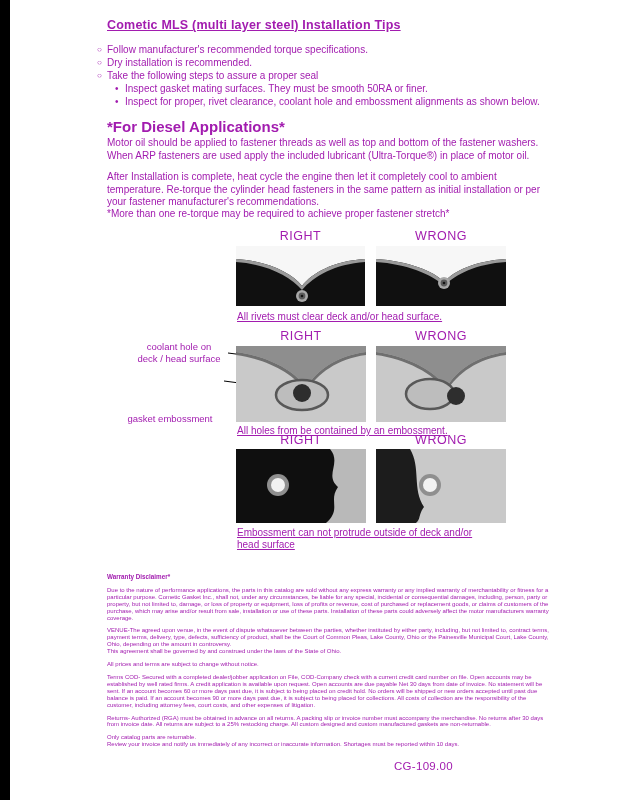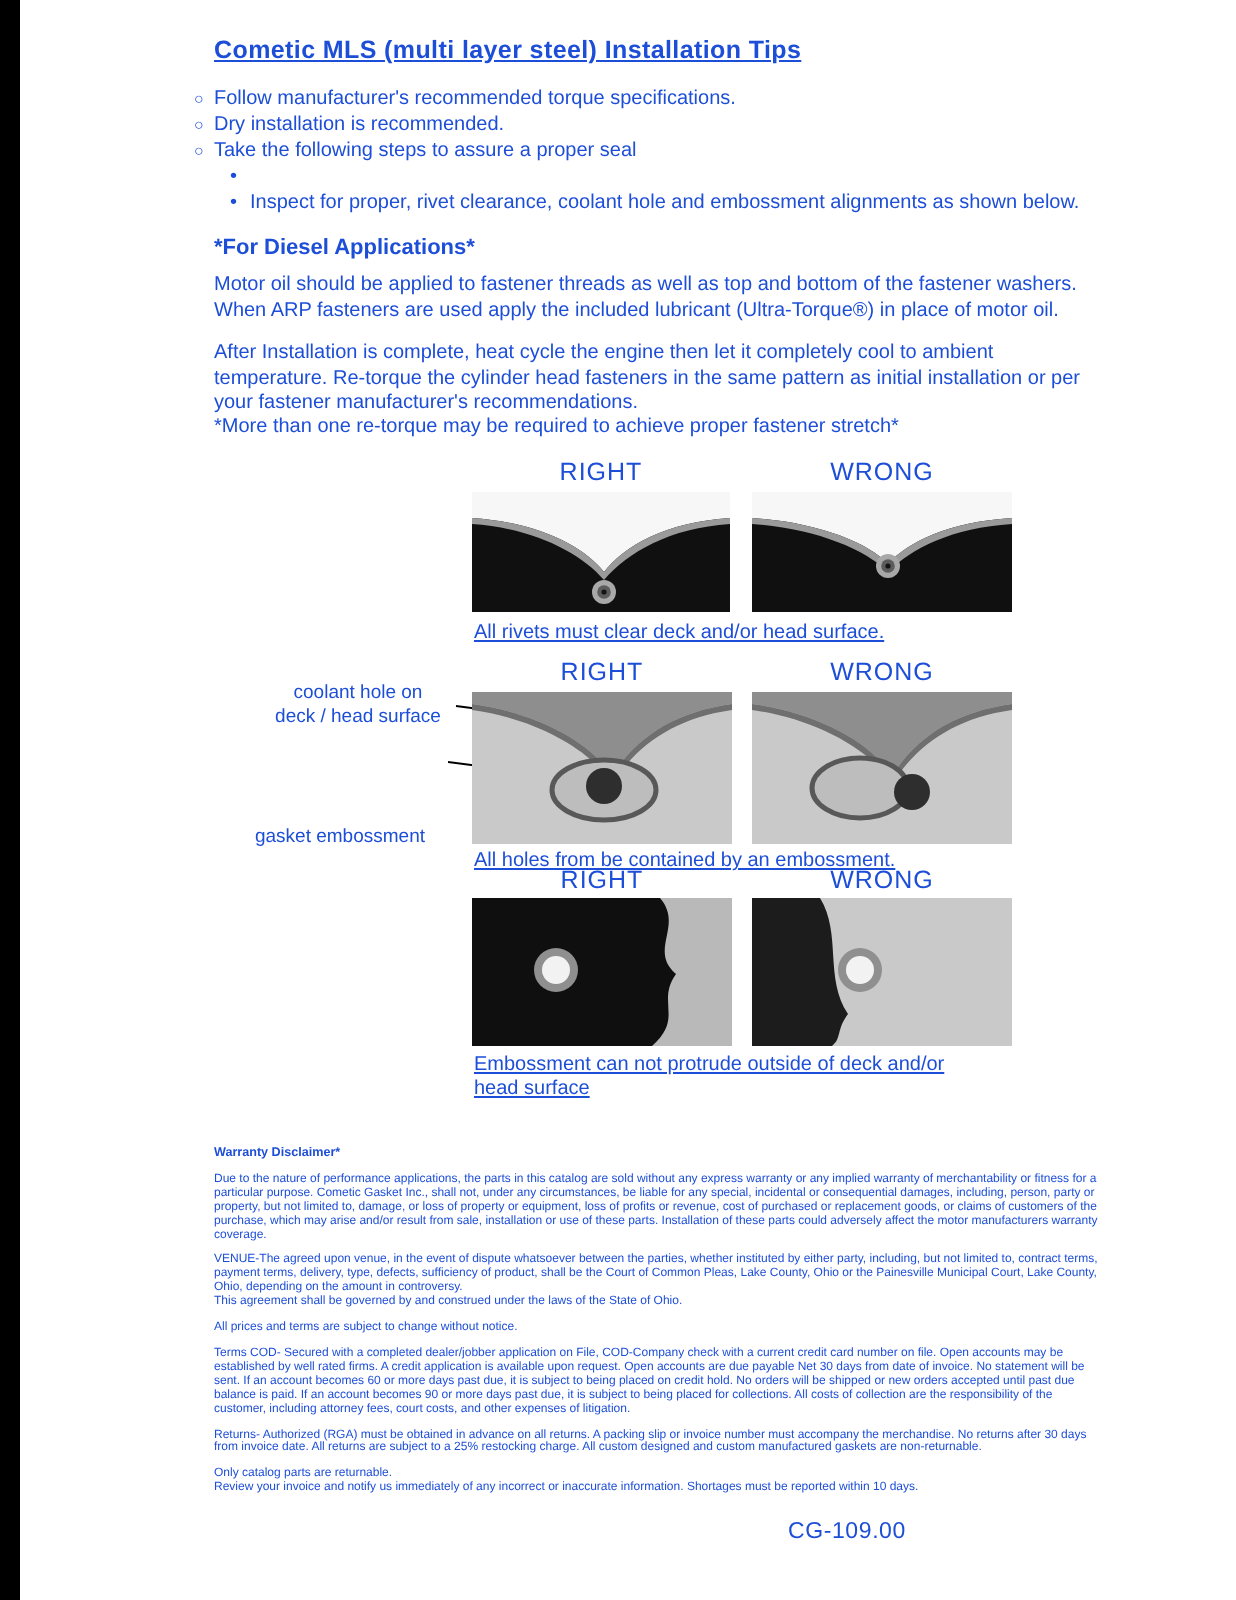--- a/index.html
+++ b/index.html
@@ -1,29 +1,29 @@
 <!DOCTYPE html>
 <html><head>
 <meta charset="utf-8">
 <style>
   * { margin:0; padding:0; box-sizing:border-box; }
   html,body { background:#ffffff; }
   .page {
     position:relative; width:618px; height:800px; background:#ffffff;
-    font-family:"Liberation Sans", sans-serif; color:#1d4ed8; overflow:hidden;
+    font-family:"Liberation Sans", sans-serif; color:#a21caf; overflow:hidden;
   }
   .abs { position:absolute; }
   .edge { position:absolute; left:0; top:0; width:10px; height:800px; background:#000; }
   .title { font-size:12.5px; font-weight:bold; text-decoration:underline; letter-spacing:0.2px; }
   .tips { font-size:10px; line-height:13px; }
   .tip-row { display:flex; align-items:flex-start; }
   .tip-row .bullet { width:10px; flex:0 0 10px; font-size:8px; line-height:13px; text-align:left; }
   .tip-row.sub { margin-left:18px; }
   .tip-row.sub .bullet { font-size:10px; }
-  .heading { font-size:11px; font-weight:bold; }
+  .heading { font-size:15px; font-weight:bold; }
   .para { font-size:10px; line-height:12.5px; }
   .dlabel { font-size:12.5px; text-align:center; letter-spacing:0.5px; }
   .caption { font-size:10px; line-height:12px;text-decoration:underline; }
   .callout { font-size:9.5px; line-height:11.5px; text-align:center; }
   .panel svg { display:block; }
   .legal { font-size:6px; line-height:6.9px; }
   .legal .lheading { font-size:6.3px; font-weight:bold; margin-bottom:6px; }
   .legal .lp { margin-bottom:6px; }
   .legal .lp0 { margin-bottom:0; }
   .footer-code { font-size:11.5px; letter-spacing:0.3px; }
@@ -45,20 +45,21 @@
     <div class="tip-row">
       <span class="bullet">○</span>
       <span>Dry installation is recommended.</span>
     </div>
     <div class="tip-row">
       <span class="bullet">○</span>
       <span>Take the following steps to assure a proper seal</span>
     </div>
     <div class="tip-row sub">
       <span class="bullet">•</span>
+      <span>Inspect gasket mating surfaces.  They must be smooth 50RA or finer.</span>
     </div>
     <div class="tip-row sub">
       <span class="bullet">•</span>
       <span>Inspect for proper, rivet clearance, coolant hole and embossment alignments as shown below.</span>
     </div>
   </div>
 
   <div class="abs heading" style="left:107px; top:118px;">*For Diesel Applications*</div>
 
   <div class="abs para" style="left:107px; top:137px; width:442px;">Motor oil should be applied to fastener threads as well as top and bottom of the fastener washers. When ARP fasteners are used apply the included lubricant (Ultra-Torque®) in place of motor oil.</div>

